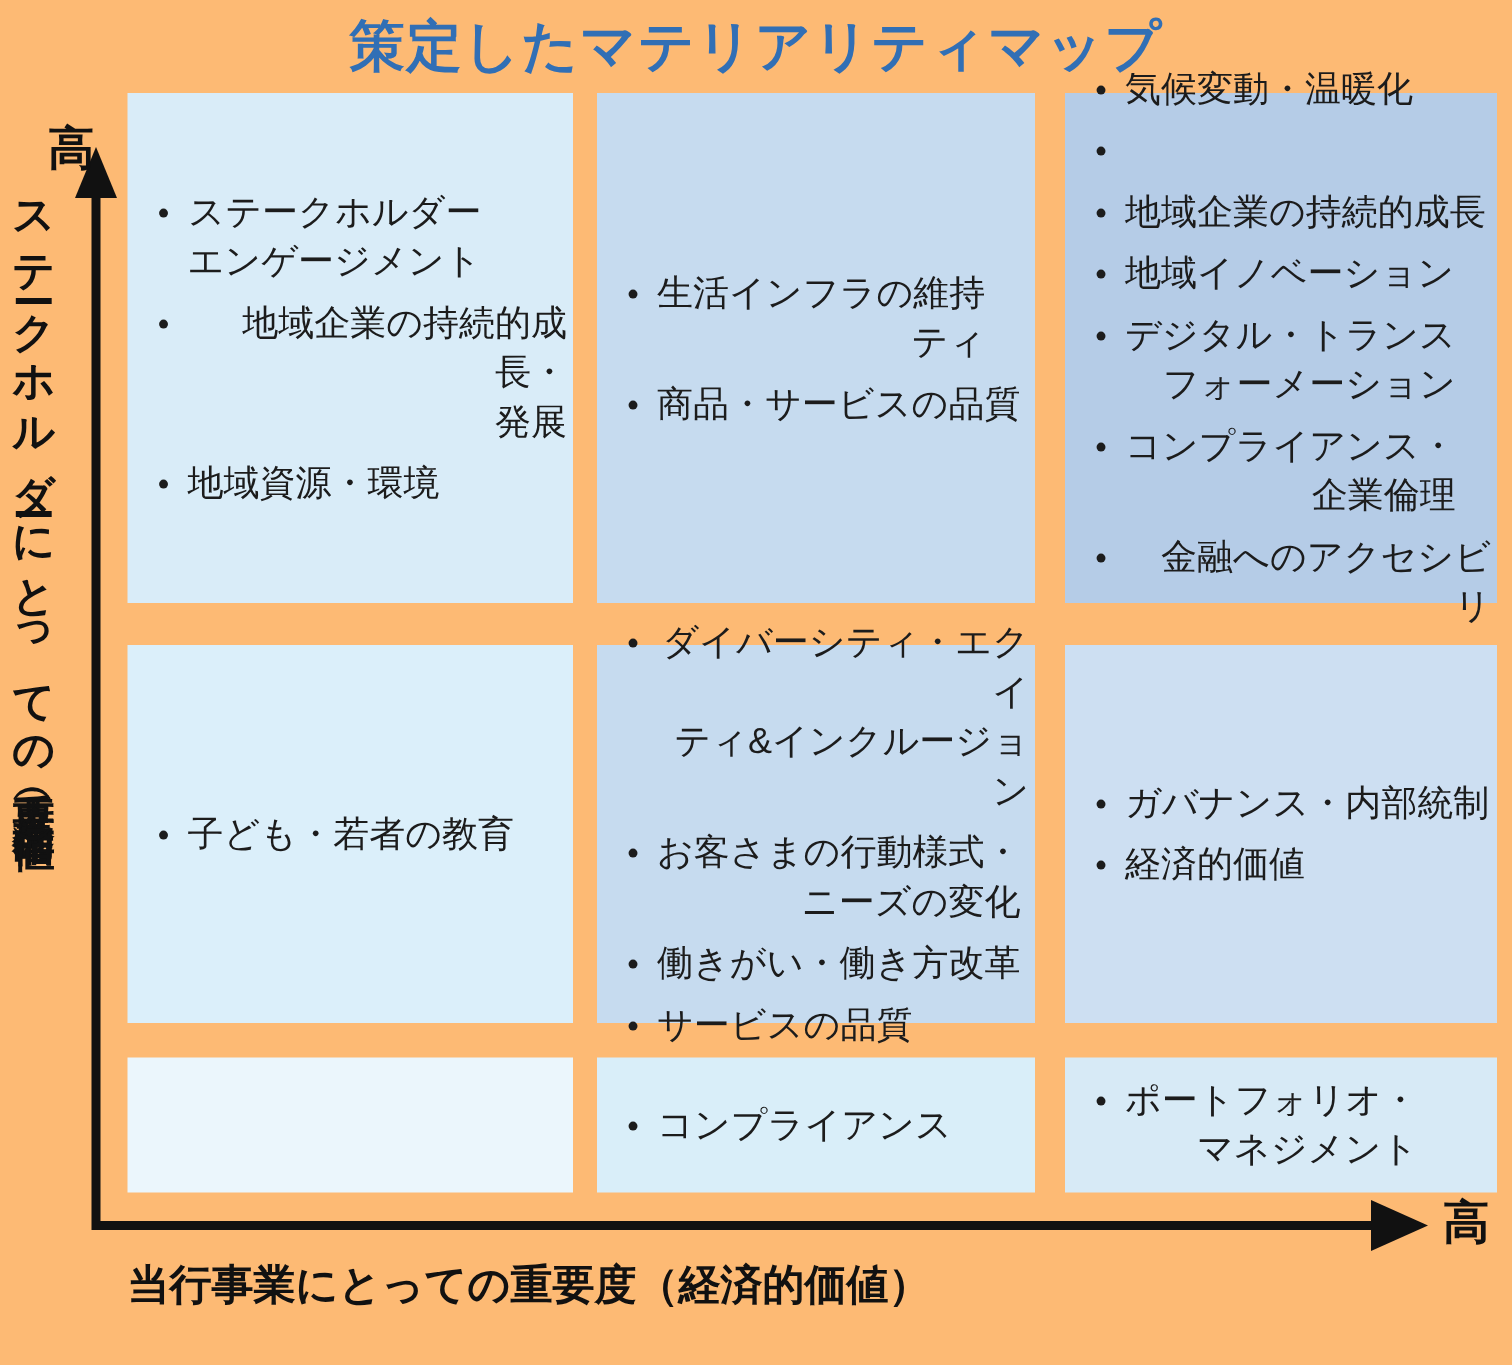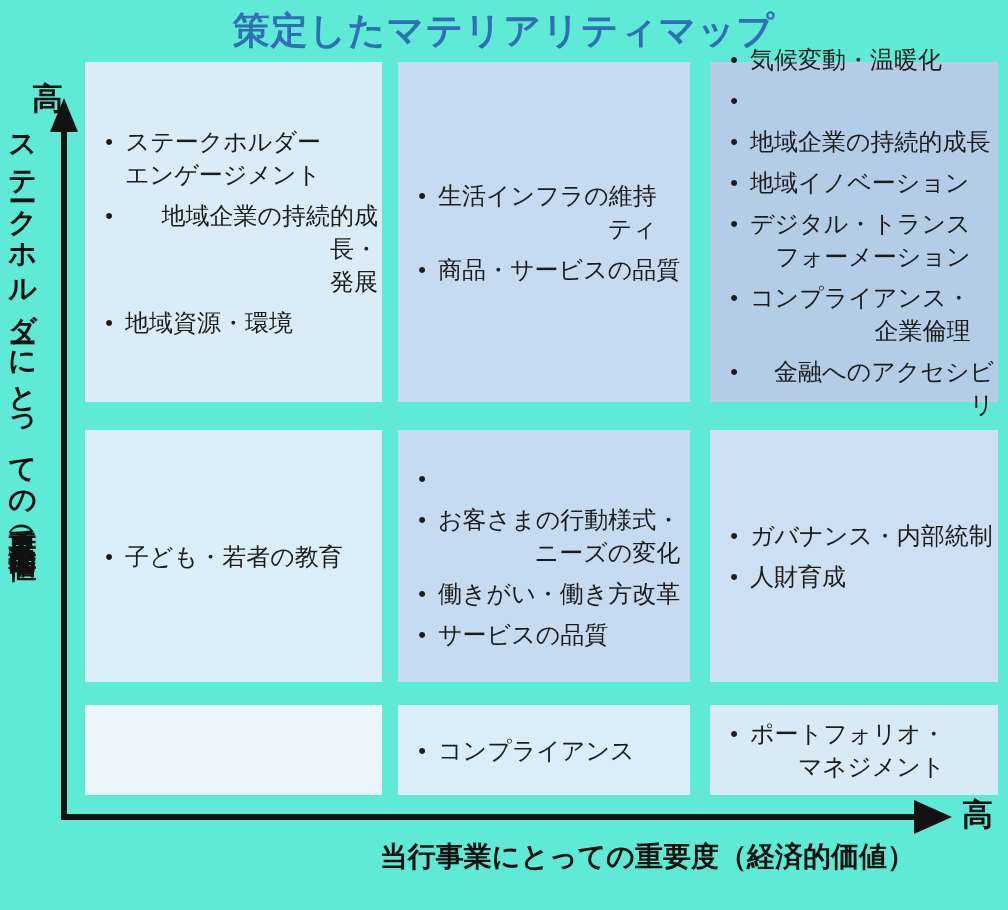--- a/index.html
+++ b/index.html
@@ -1,38 +1,38 @@
 <!DOCTYPE html>
 <html lang="ja"><head>
 <meta charset="utf-8">
 <style>
   html,body{margin:0;padding:0;background:#ffffff;}
   .stage{
-    position:relative;width:1008px;height:910px;background:#5eead4;overflow:hidden;
+    position:relative;width:1008px;height:910px;background:#fdba74;overflow:hidden;
     font-family:"Liberation Sans","DejaVu Sans",sans-serif;color:#1c1c1c;
   }
   .title{
     position:absolute;top:6px;left:0;width:1008px;text-align:center;
     font-size:37px;font-weight:bold;letter-spacing:1px;
   }
   
   .y-line{position:absolute;left:61px;top:128px;width:6px;height:692px;background:#111;}
   .y-arrow{position:absolute;left:50px;top:98px;width:0;height:0;
     border-left:14px solid transparent;border-right:14px solid transparent;border-bottom:34px solid #111;}
   .x-line{position:absolute;left:64px;top:814px;width:850px;height:6px;background:#111;}
   .x-arrow{position:absolute;left:914px;top:800px;width:0;height:0;
     border-top:17px solid transparent;border-bottom:17px solid transparent;border-left:38px solid #111;}
   .y-high{position:absolute;left:32px;top:78px;font-size:31px;font-weight:bold;color:#111;}
   .x-high{position:absolute;left:962px;top:794px;font-size:31px;font-weight:bold;color:#111;}
   .y-axis-label{
     position:absolute;left:2px;top:116px;height:752px;width:40px;
     writing-mode:vertical-rl;font-size:28px;font-weight:bold;letter-spacing:3px;color:#111;line-height:40px;
   }
   .x-axis-label{
-    position:absolute;left:85px;top:838px;width:830px;text-align:right;
+    position:absolute;left:85px;top:838px;width:830px;text-align:left;
     font-size:28px;font-weight:bold;color:#111;
   }
   
   .cell{
     position:absolute;box-sizing:border-box;
     display:flex;flex-direction:column;justify-content:center;
     padding:8px 4px 8px 8px;
   }
   .c1{left:85px;width:297px;}  .c2{left:398px;width:292px;}  .c3{left:710px;width:288px;}
   .r1{top:62px;height:340px;}  .r2{top:430px;height:252px;}  .r3{top:705px;height:90px;}
@@ -120,20 +120,22 @@
   <div class="cell r2 c1" style="background: rgb(219, 239, 250);">
     <div class="item">
         <span class="bullet">•</span>
         <span class="txt">子ども・若者の教育</span>
       </div>
   </div>
 
   <div class="cell r2 c2" style="background: rgb(198, 219, 239);">
     <div class="item">
         <span class="bullet">•</span>
+        <span class="txt">ダイバーシティ・エクイ
+ティ&amp;インクルージョン</span>
       </div>
     <div class="item">
         <span class="bullet">•</span>
         <span class="txt">お客さまの行動様式・
 ニーズの変化</span>
       </div>
     <div class="item">
         <span class="bullet">•</span>
         <span class="txt">働きがい・働き方改革</span>
       </div>
@@ -143,21 +145,21 @@
       </div>
   </div>
 
   <div class="cell r2 c3" style="background: rgb(205, 223, 242);">
     <div class="item">
         <span class="bullet">•</span>
         <span class="txt">ガバナンス・内部統制</span>
       </div>
     <div class="item">
         <span class="bullet">•</span>
-        <span class="txt">人財育成</span>
+        <span class="txt">経済的価値</span>
       </div>
   </div>
 
   <div class="cell r3 c1" style="background: rgb(235, 246, 252);"></div>
 
   <div class="cell r3 c2" style="background: rgb(217, 238, 249);">
     <div class="item">
         <span class="bullet">•</span>
         <span class="txt">コンプライアンス</span>
       </div>

